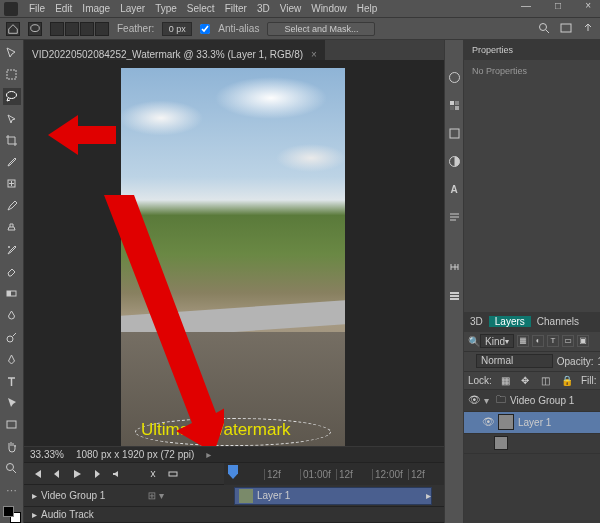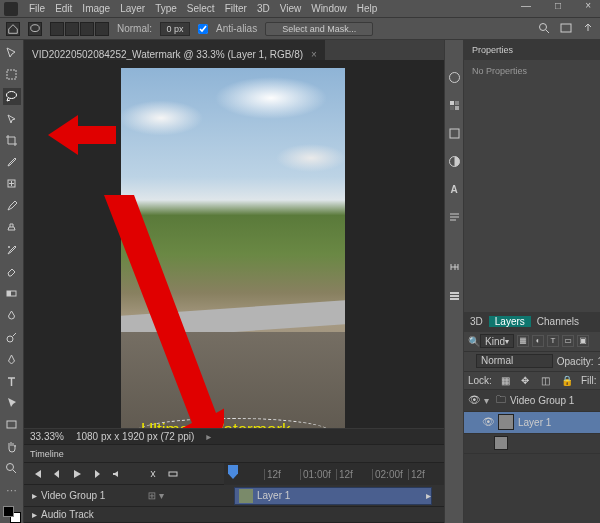--- a/index.html
+++ b/index.html
@@ -98,21 +98,21 @@
       </svg></div>
   <div class="ico"><svg viewBox="0 0 14 14">
         <ellipse cx="7" cy="6" rx="5" ry="4" fill="none" stroke="#ccc"></ellipse>
       </svg></div>
   <div style="display:flex;gap:1px">
     <div class="ico"></div>
     <div class="ico"></div>
     <div class="ico"></div>
     <div class="ico"></div>
   </div>
-  <label>Normal:</label>
+  <label>Feather:</label>
   <input type="text" value="0 px" style="">
   <input type="checkbox" checked="" style="">
   <label>Anti-alias</label>
   <button>Select and Mask...</button>
   <div style="margin-left:auto;display:flex;gap:10px">
     <div><svg width="12" height="12" viewBox="0 0 12 12">
           <circle cx="5" cy="5" r="3.5" fill="none" stroke="#ccc"></circle>
           <line x1="8" y1="8" x2="11" y2="11" stroke="#ccc"></line>
         </svg></div>
     <div><svg width="12" height="12" viewBox="0 0 12 12">
@@ -263,21 +263,20 @@
         <polygon points="0,0 30,0 112,218 126,210 110,258 72,236 88,228" fill="#e00000"></polygon>
       </svg>
     </div>
     <div class="statusbar">
       <span>33.33%</span>
       <span>1080 px x 1920 px (72 ppi)</span>
       <span style="color:#888">▸</span>
     </div>
 
     <div class="timeline">
-      <div class="tl-tab">Timeline</div>
       <div style="display:flex">
         <div style="width:200px">
           <div class="tl-ctrl">
             <div class="btn">
                 <svg viewBox="0 0 10 10">
                   <path d="M1 1v8M9 1L3 5l6 4z" fill="#ccc"></path>
                 </svg>
               </div>
             <div class="btn">
                 <svg viewBox="0 0 10 10">
@@ -324,21 +323,21 @@
               <span>Audio Track</span>
             </div>
           </div>
         </div>
         <div style="flex:1;display:flex;flex-direction:column">
           <div class="tl-ruler" style="height:22px;position:relative">
             <div style="position:absolute;left:4px;top:2px;width:10px;height:14px;background:#4a8adf;clip-path:polygon(0 0,100% 0,100% 60%,50% 100%,0 60%)"></div>
             <span style="margin-left:40px">12f</span>
             <span>01:00f</span>
             <span>12f</span>
-            <span>02:00f</span>
+            <span>12:00f</span>
             <span>12f</span>
           </div>
           <div class="tl-track" style="padding:0 4px">
             <div class="clip">
               <div class="thumb"></div>
               <span>Layer 1</span>
               <span style="margin-left:auto">▸</span>
             </div>
           </div>
           <div class="tl-track" style="height:16px"></div>

